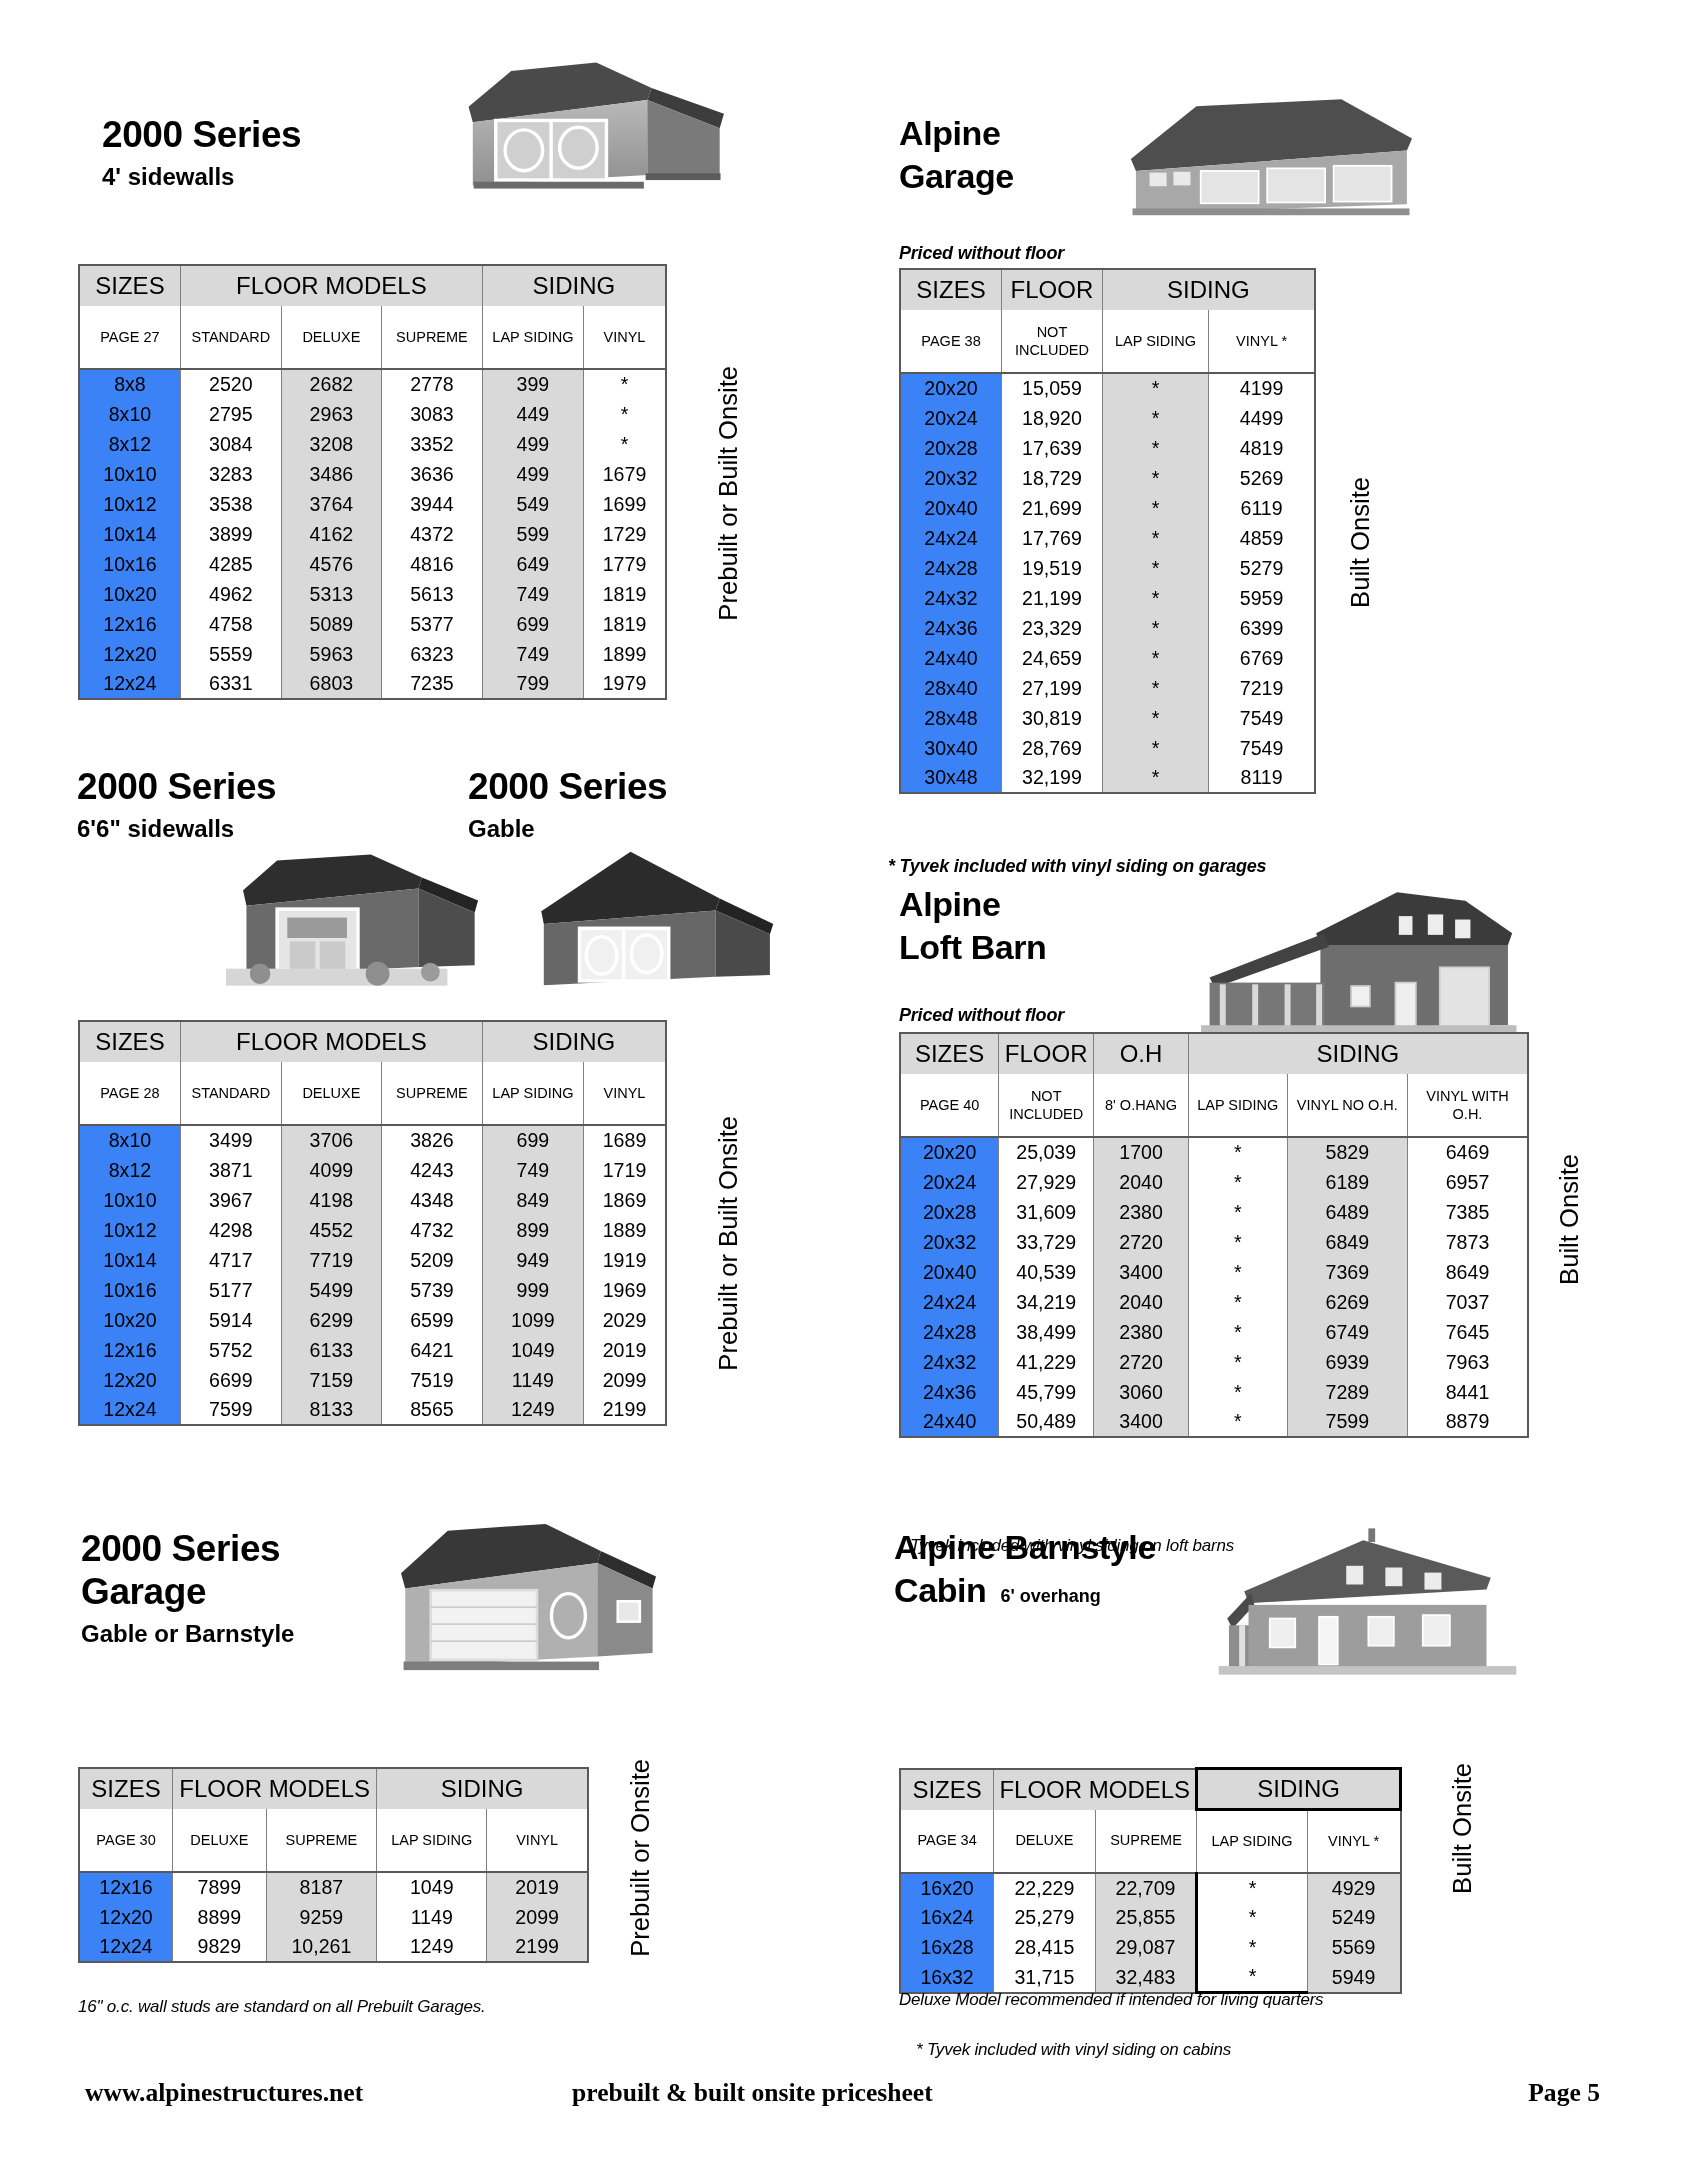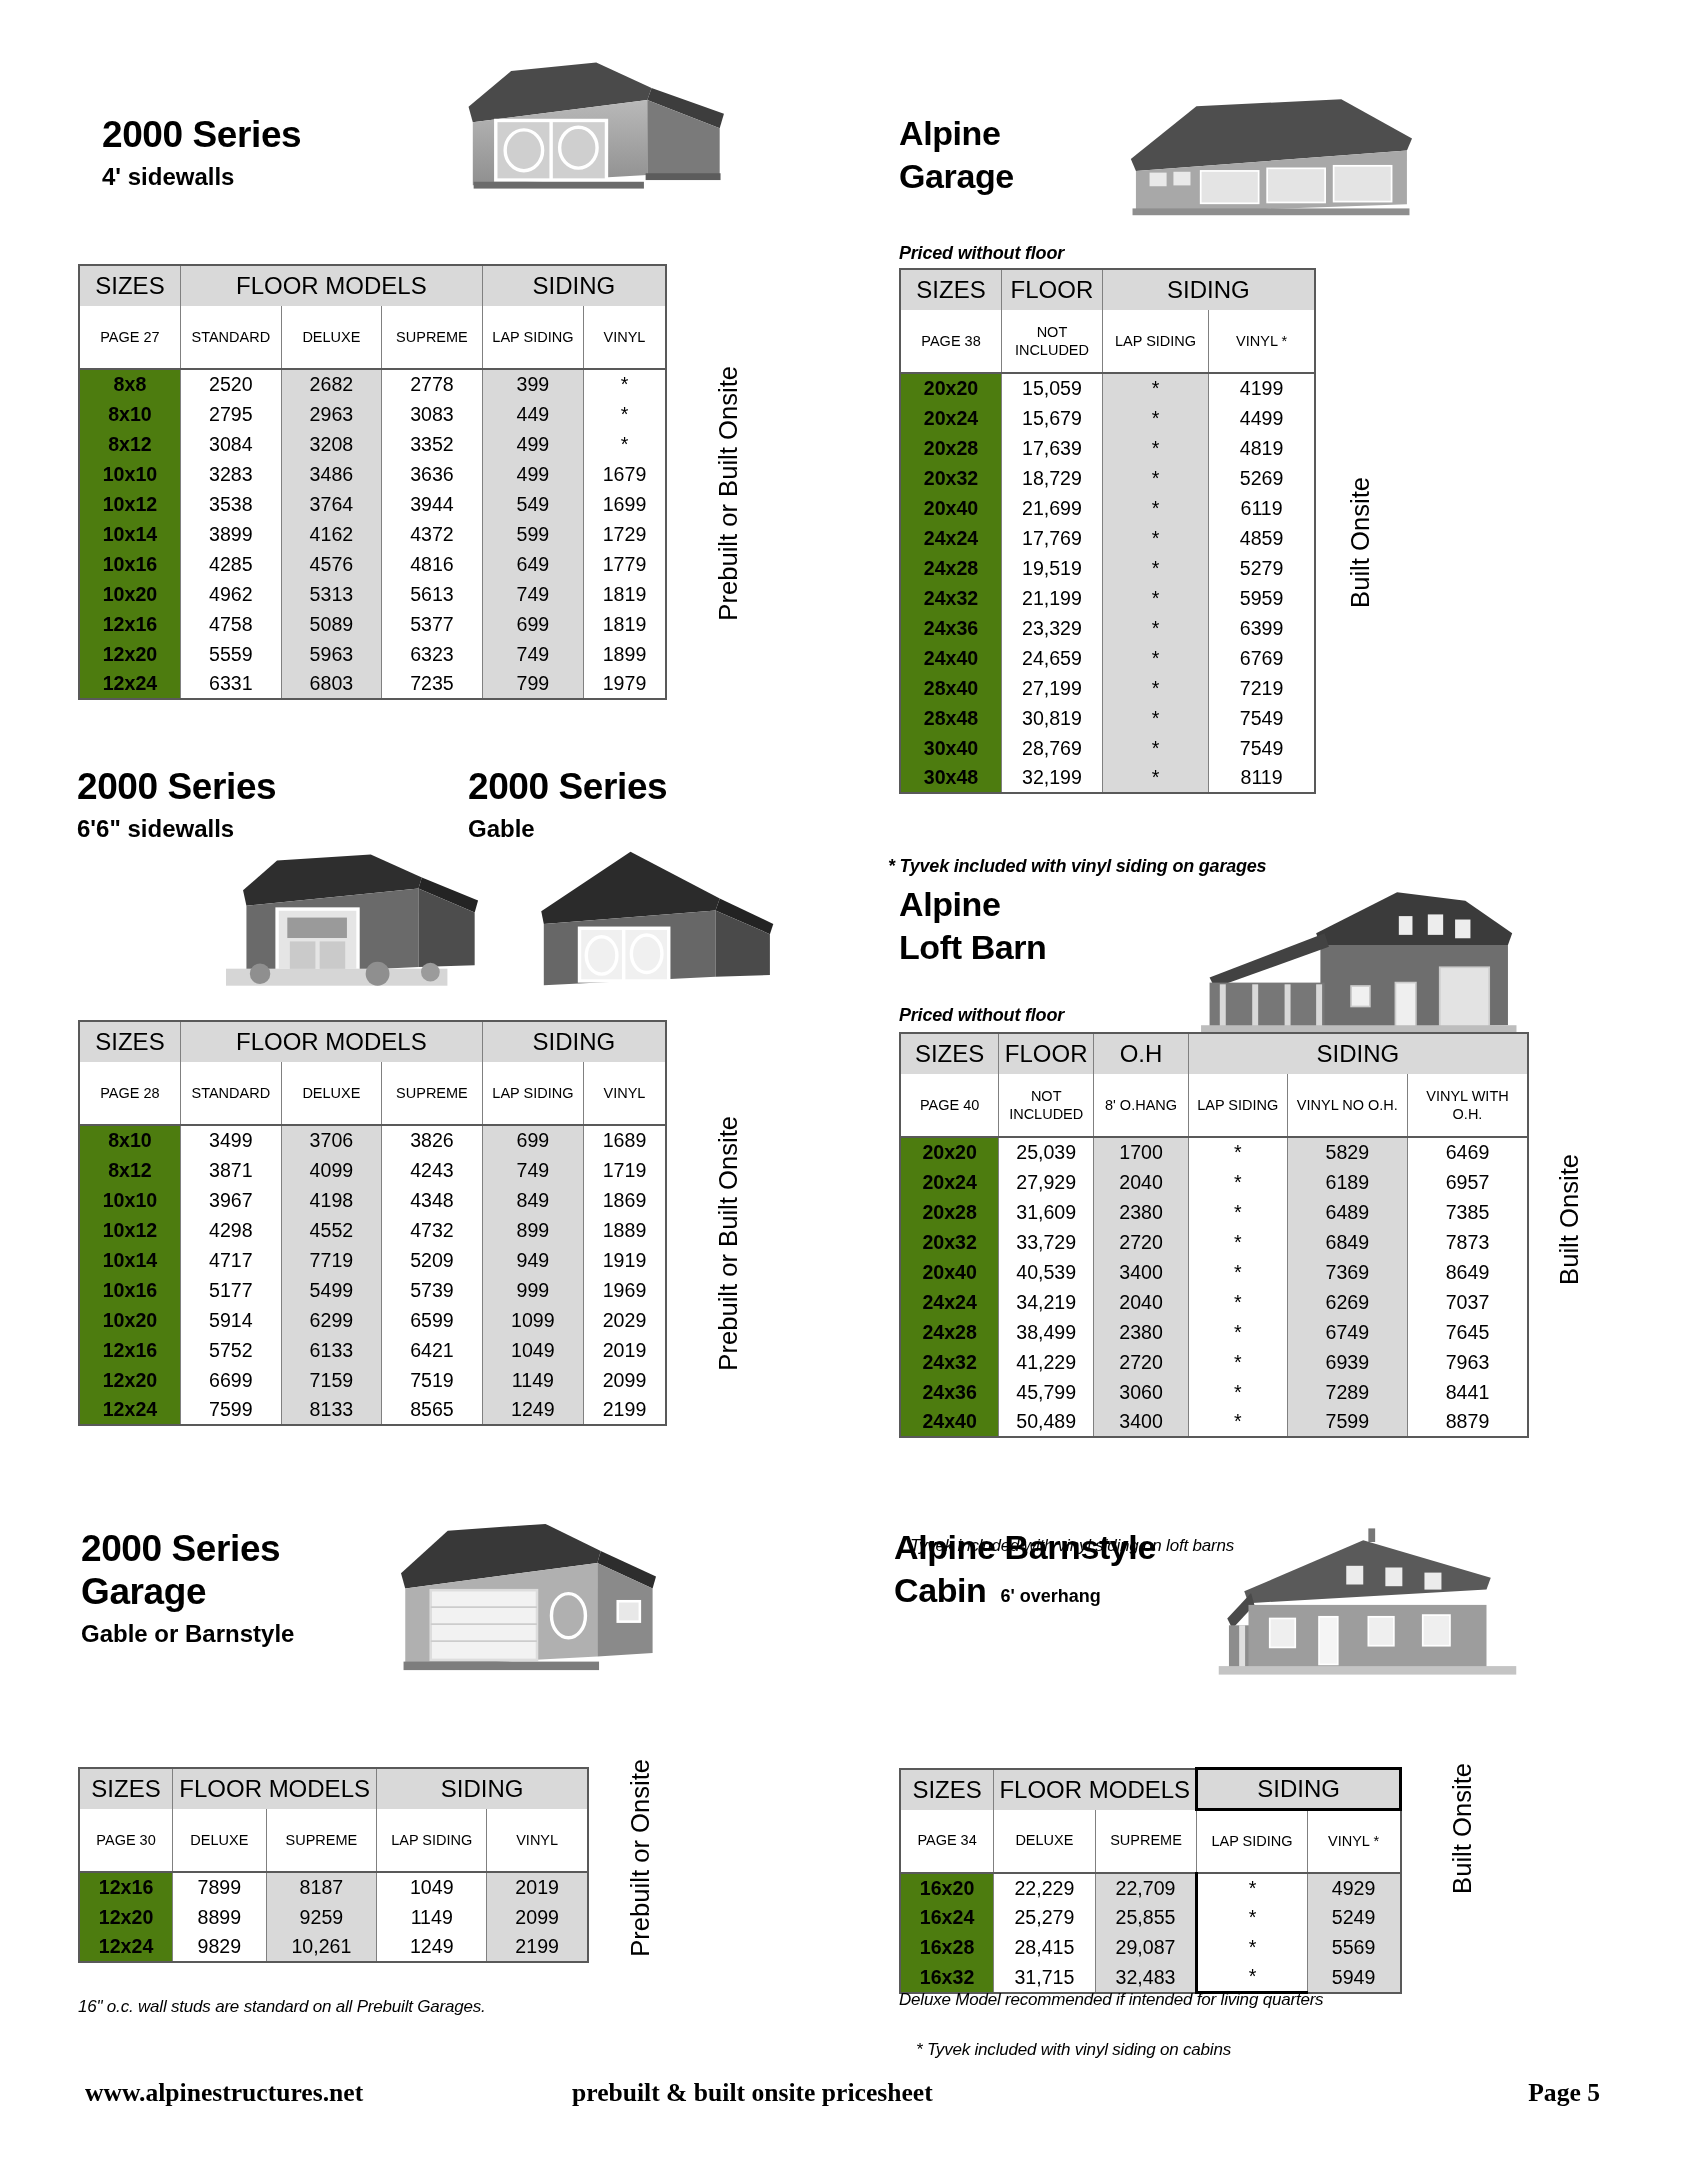--- a/index.html
+++ b/index.html
@@ -54,21 +54,21 @@
   }
   table.pt tr.sub th {
     background:#ffffff;
     font-size:14.5px;
     height:63px;
     border-bottom:2.6px solid #595959;
     line-height:1.25;
     padding:0 5.1px;
   }
   table.pt tbody td { height:30px; font-size:19.6px; }
-  table.pt tbody td.sz { font-weight:bold; background:#4d7c0f; font-size:19.6px; }
+  table.pt tbody td.sz { font-weight:normal; background:#3b82f6; font-size:19.6px; }
   td.shade { background:#d9d9d9; }
   td.star  { font-size:20.4px; }
   .lcap { border-left:2.6px solid #595959 !important; }
   .rcap { border-right:2.6px solid #595959 !important; }
   .thickbox { border:3.4px solid #000 !important; }
 
   
   .vlabel {
     position:absolute;
     writing-mode:vertical-rl;
@@ -485,21 +485,21 @@
     </thead>
     <tbody>
       <tr>
             <td class="sz lcap">20x20</td>
             <td>15,059</td>
             <td class="shade star">*</td>
             <td class="rcap">4199</td>
           </tr>
       <tr>
             <td class="sz lcap">20x24</td>
-            <td>15,679</td>
+            <td>18,920</td>
             <td class="shade star">*</td>
             <td class="rcap">4499</td>
           </tr>
       <tr>
             <td class="sz lcap">20x28</td>
             <td>17,639</td>
             <td class="shade star">*</td>
             <td class="rcap">4819</td>
           </tr>
       <tr>

